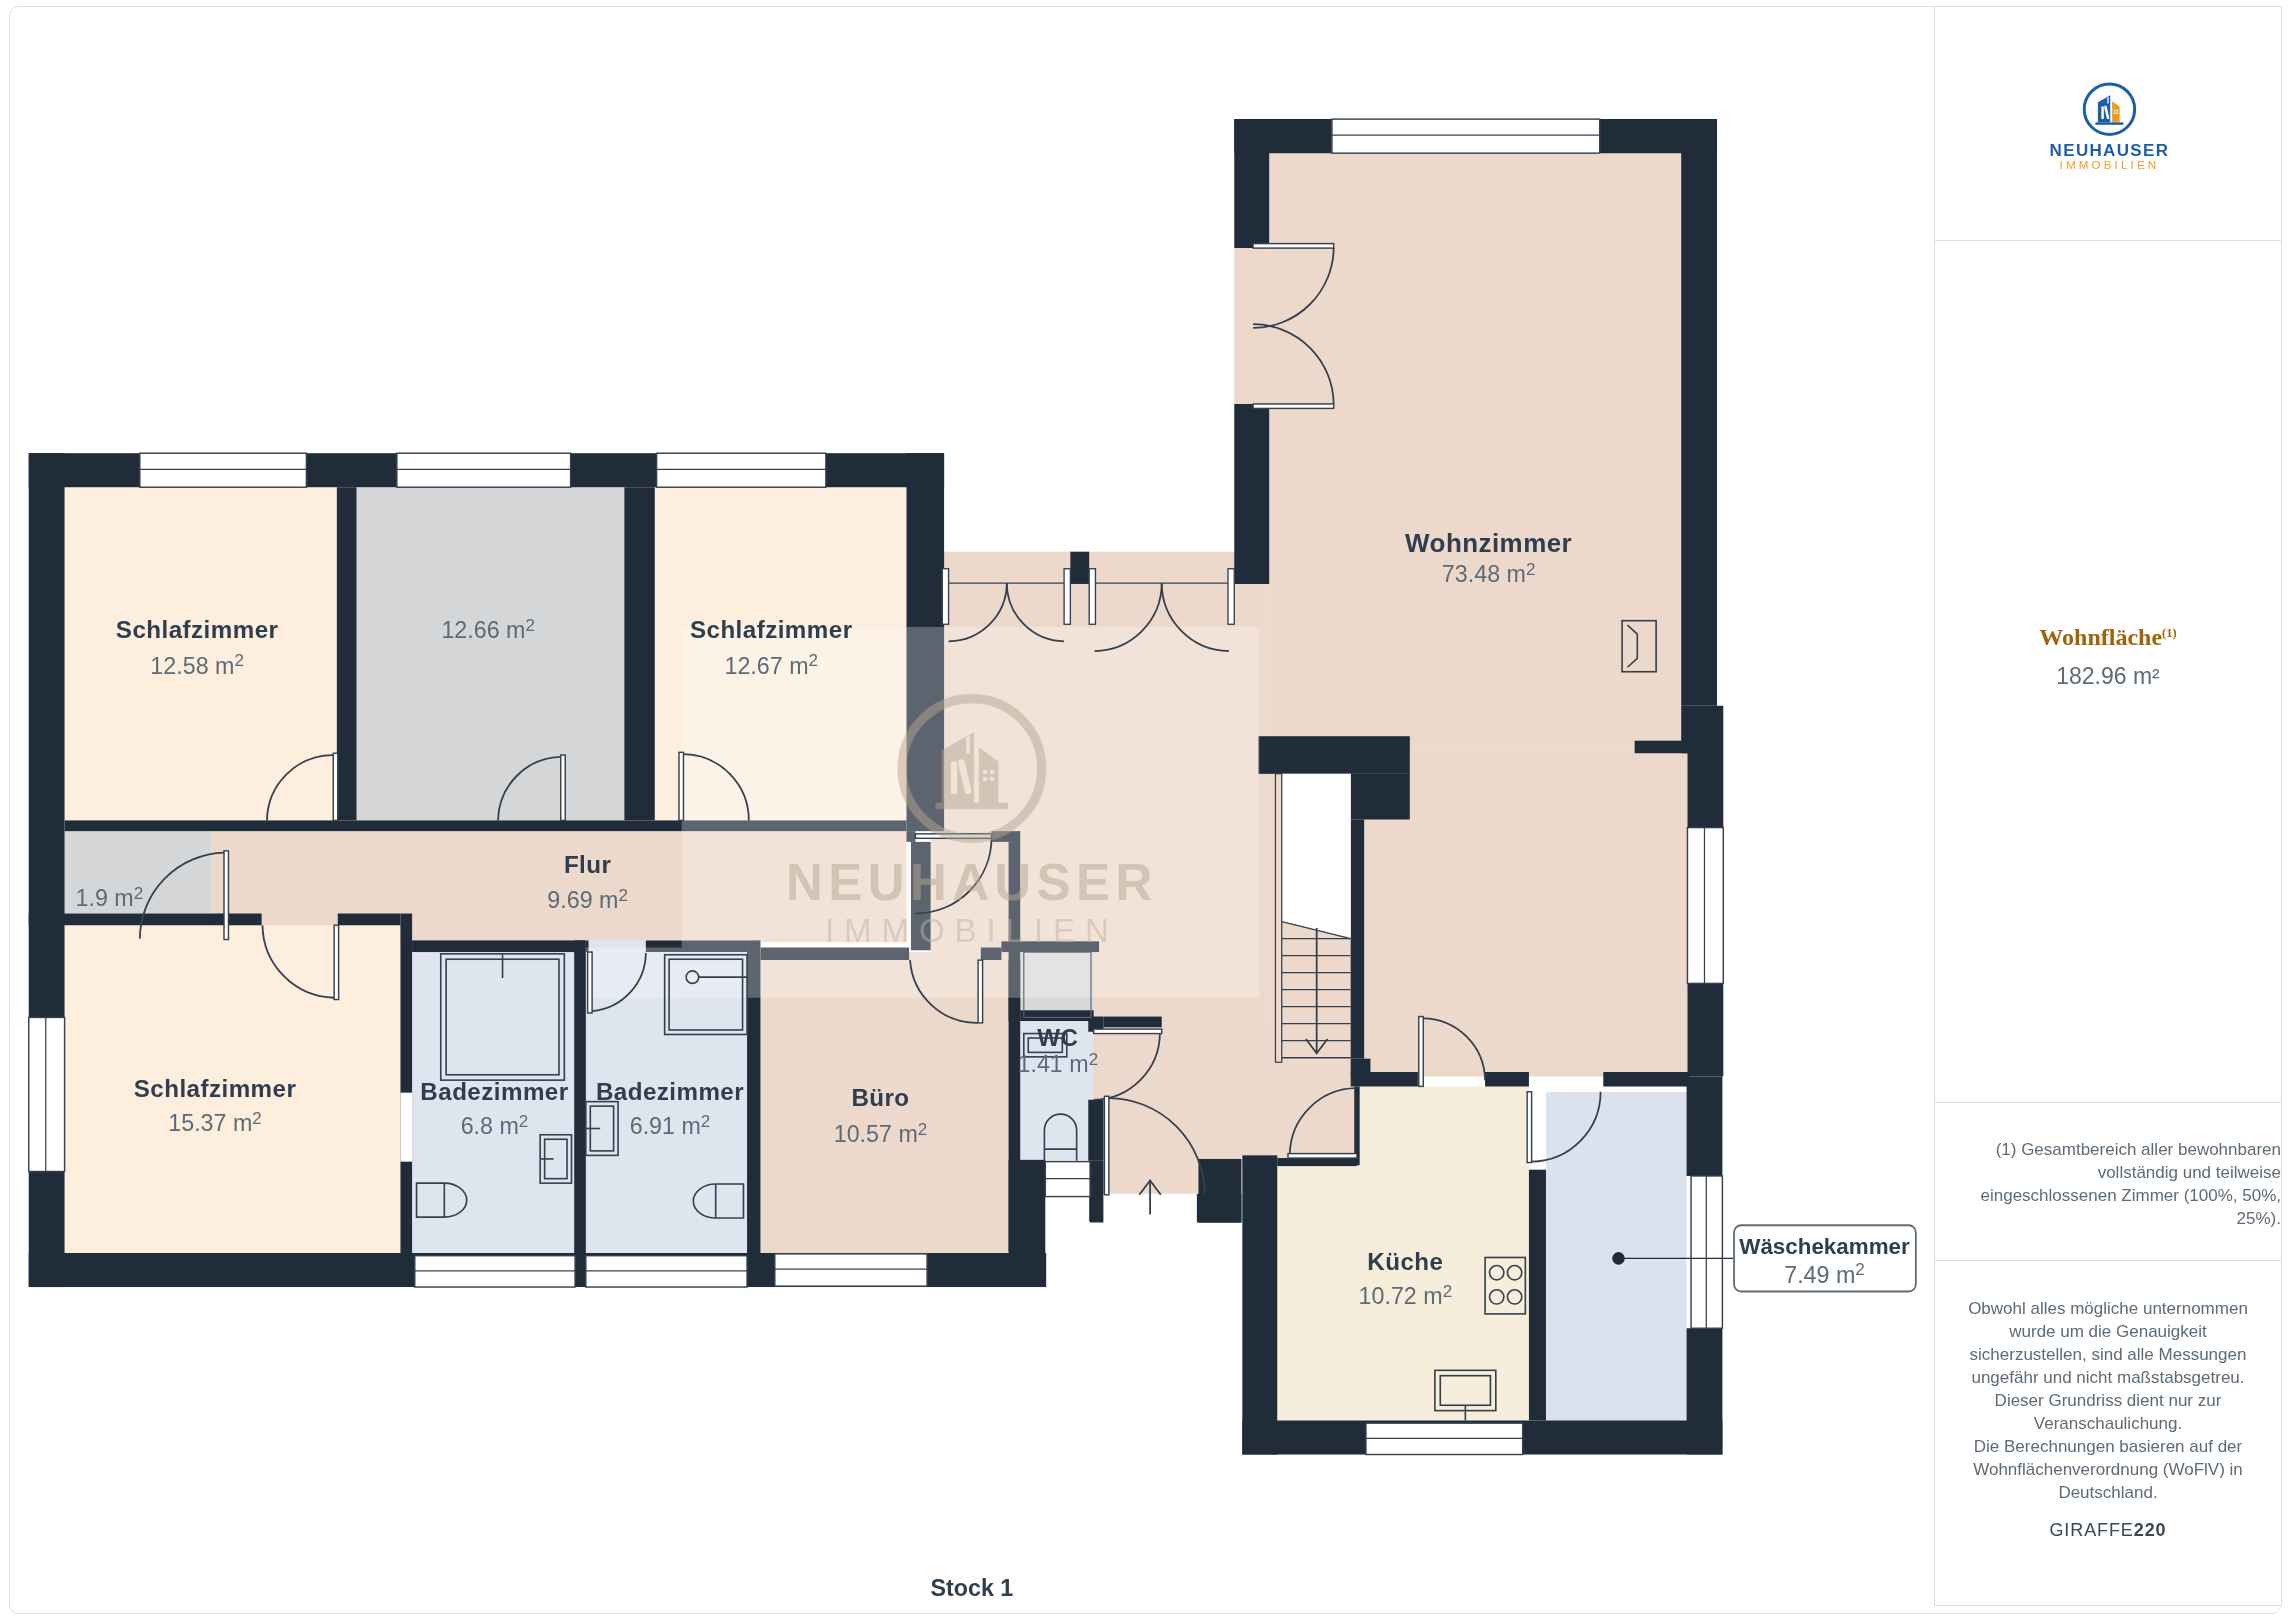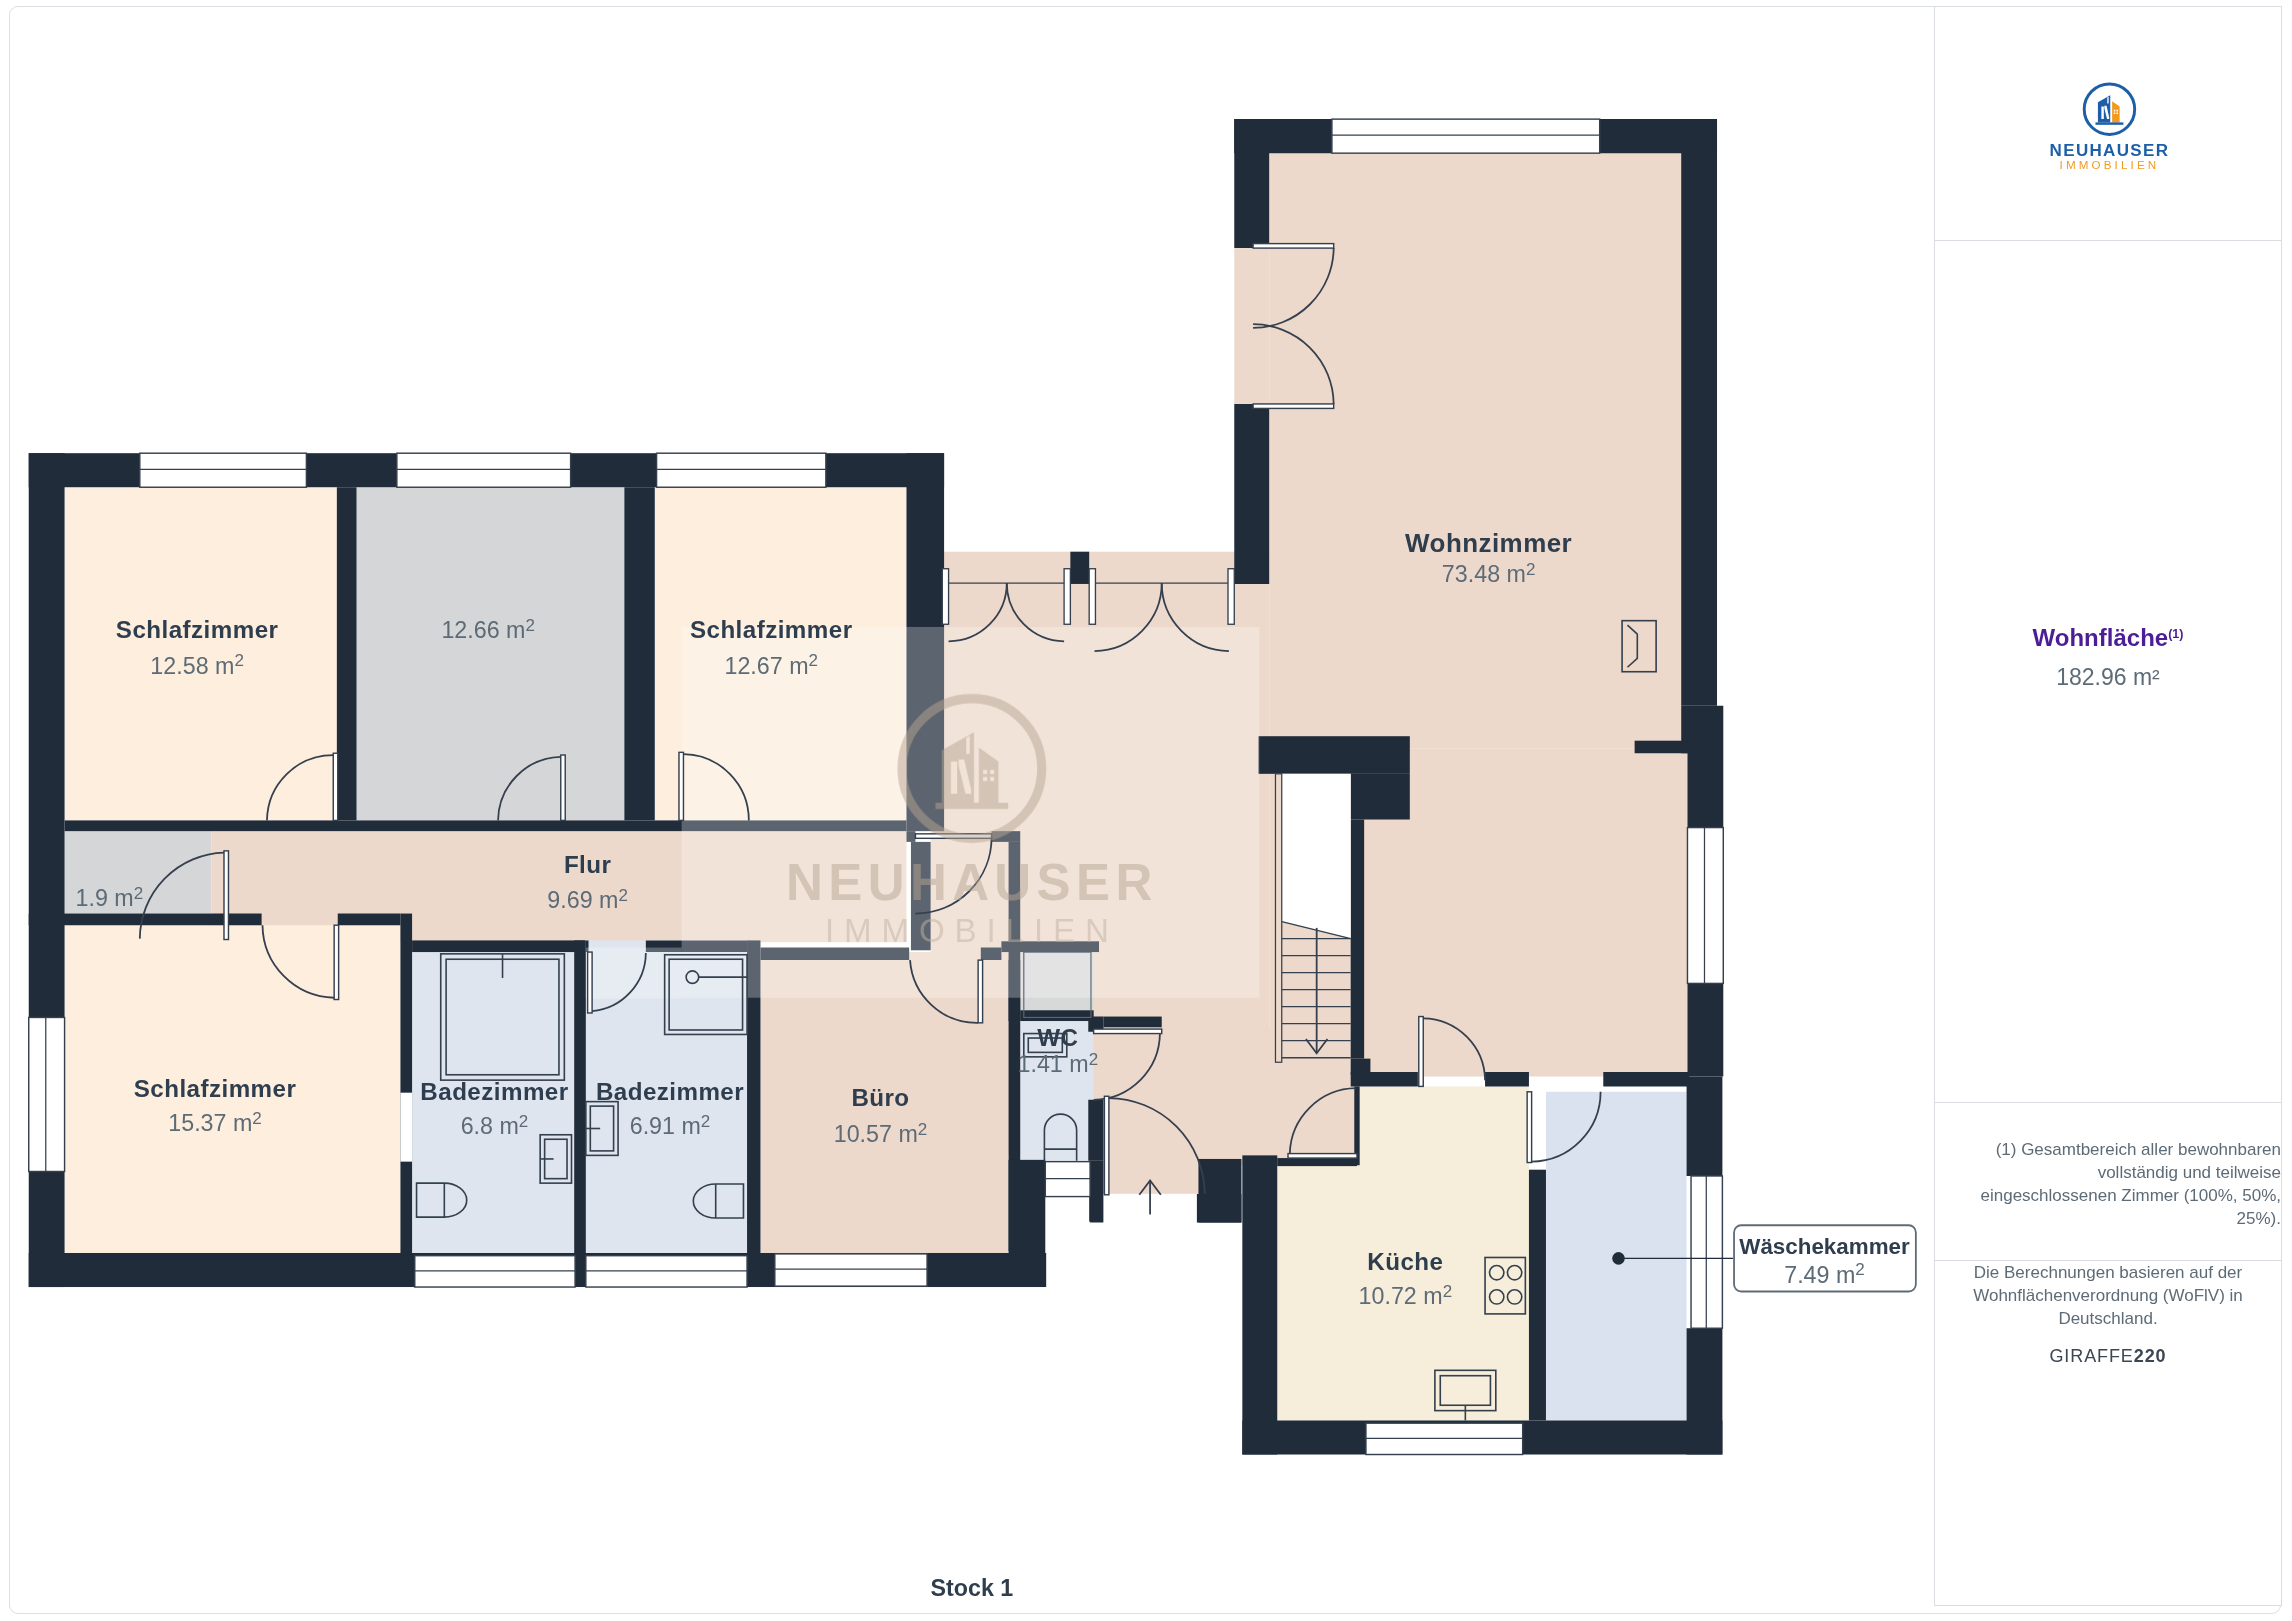--- a/index.html
+++ b/index.html
@@ -424,27 +424,28 @@
 M16 2 L22 2 L22 8 L16 8 Z M26 2 L32 2 L32 8 L26 8 Z
 M16 12 L22 12 L22 18 L16 18 Z M26 12 L32 12 L32 18 L26 18 Z"></path>
 <rect x="-52" y="49" width="104" height="9" fill="#1c5fa8"></rect>
 </g>
 <text x="195" y="166" font-size="19" font-weight="bold" letter-spacing="1.5" fill="#1c5fa8" text-anchor="middle" font-family="Liberation Sans,sans-serif">NEUHAUSER</text>
 <text x="195" y="181" font-size="13" letter-spacing="3.5" fill="#f29a1f" text-anchor="middle" font-family="Liberation Sans,sans-serif">IMMOBILIEN</text>
 </svg>
 </div>
 
 <div class="sec" style="top:234px;height:862px;border-bottom:0.9px solid #d9dde1;text-align:center;">
-<div style="margin-top:383px;font-size:24px;font-weight:bold;color:#4c1d95;">Wohnfläche<span style="font-size:12.5px;vertical-align:8px;">(1)</span></div>
+<div style="margin-top:383px;font-size:24px;font-weight:bold;color:#a16207;font-family:Liberation Serif, serif;">Wohnfläche<span style="font-size:12.5px;vertical-align:8px;">(1)</span></div>
 <div style="margin-top:11.6px;font-size:23px;color:#5d6b77;">182.96 m²</div>
 </div>
 
 <div class="sec muted" style="top:1095px;height:159px;border-bottom:0.9px solid #d9dde1;text-align:right;font-size:17px;line-height:23px;">
 <div style="margin-top:36px;">(1) Gesamtbereich aller bewohnbaren<br>vollständig und teilweise<br>eingeschlossenen Zimmer (100%, 50%,<br>25%).</div>
 </div>
 
 <div class="sec muted" style="top:1254px;height:347px;text-align:center;font-size:17px;line-height:23px;">
+<div style="margin-top:36px;">Obwohl alles mögliche unternommen<br>wurde um die Genauigkeit<br>sicherzustellen, sind alle Messungen<br>ungefähr und nicht maßstabsgetreu.<br>Dieser Grundriss dient nur zur<br>Veranschaulichung.</div>
 <div style="">Die Berechnungen basieren auf der<br>Wohnflächenverordnung (WoFlV) in<br>Deutschland.</div>
 <div style="margin-top:15px;font-size:18px;color:#3c4654;letter-spacing:0.9px;">GIRAFFE<b>220</b></div>
 </div>
 </div>
 </div>
 
 
 </body></html>

